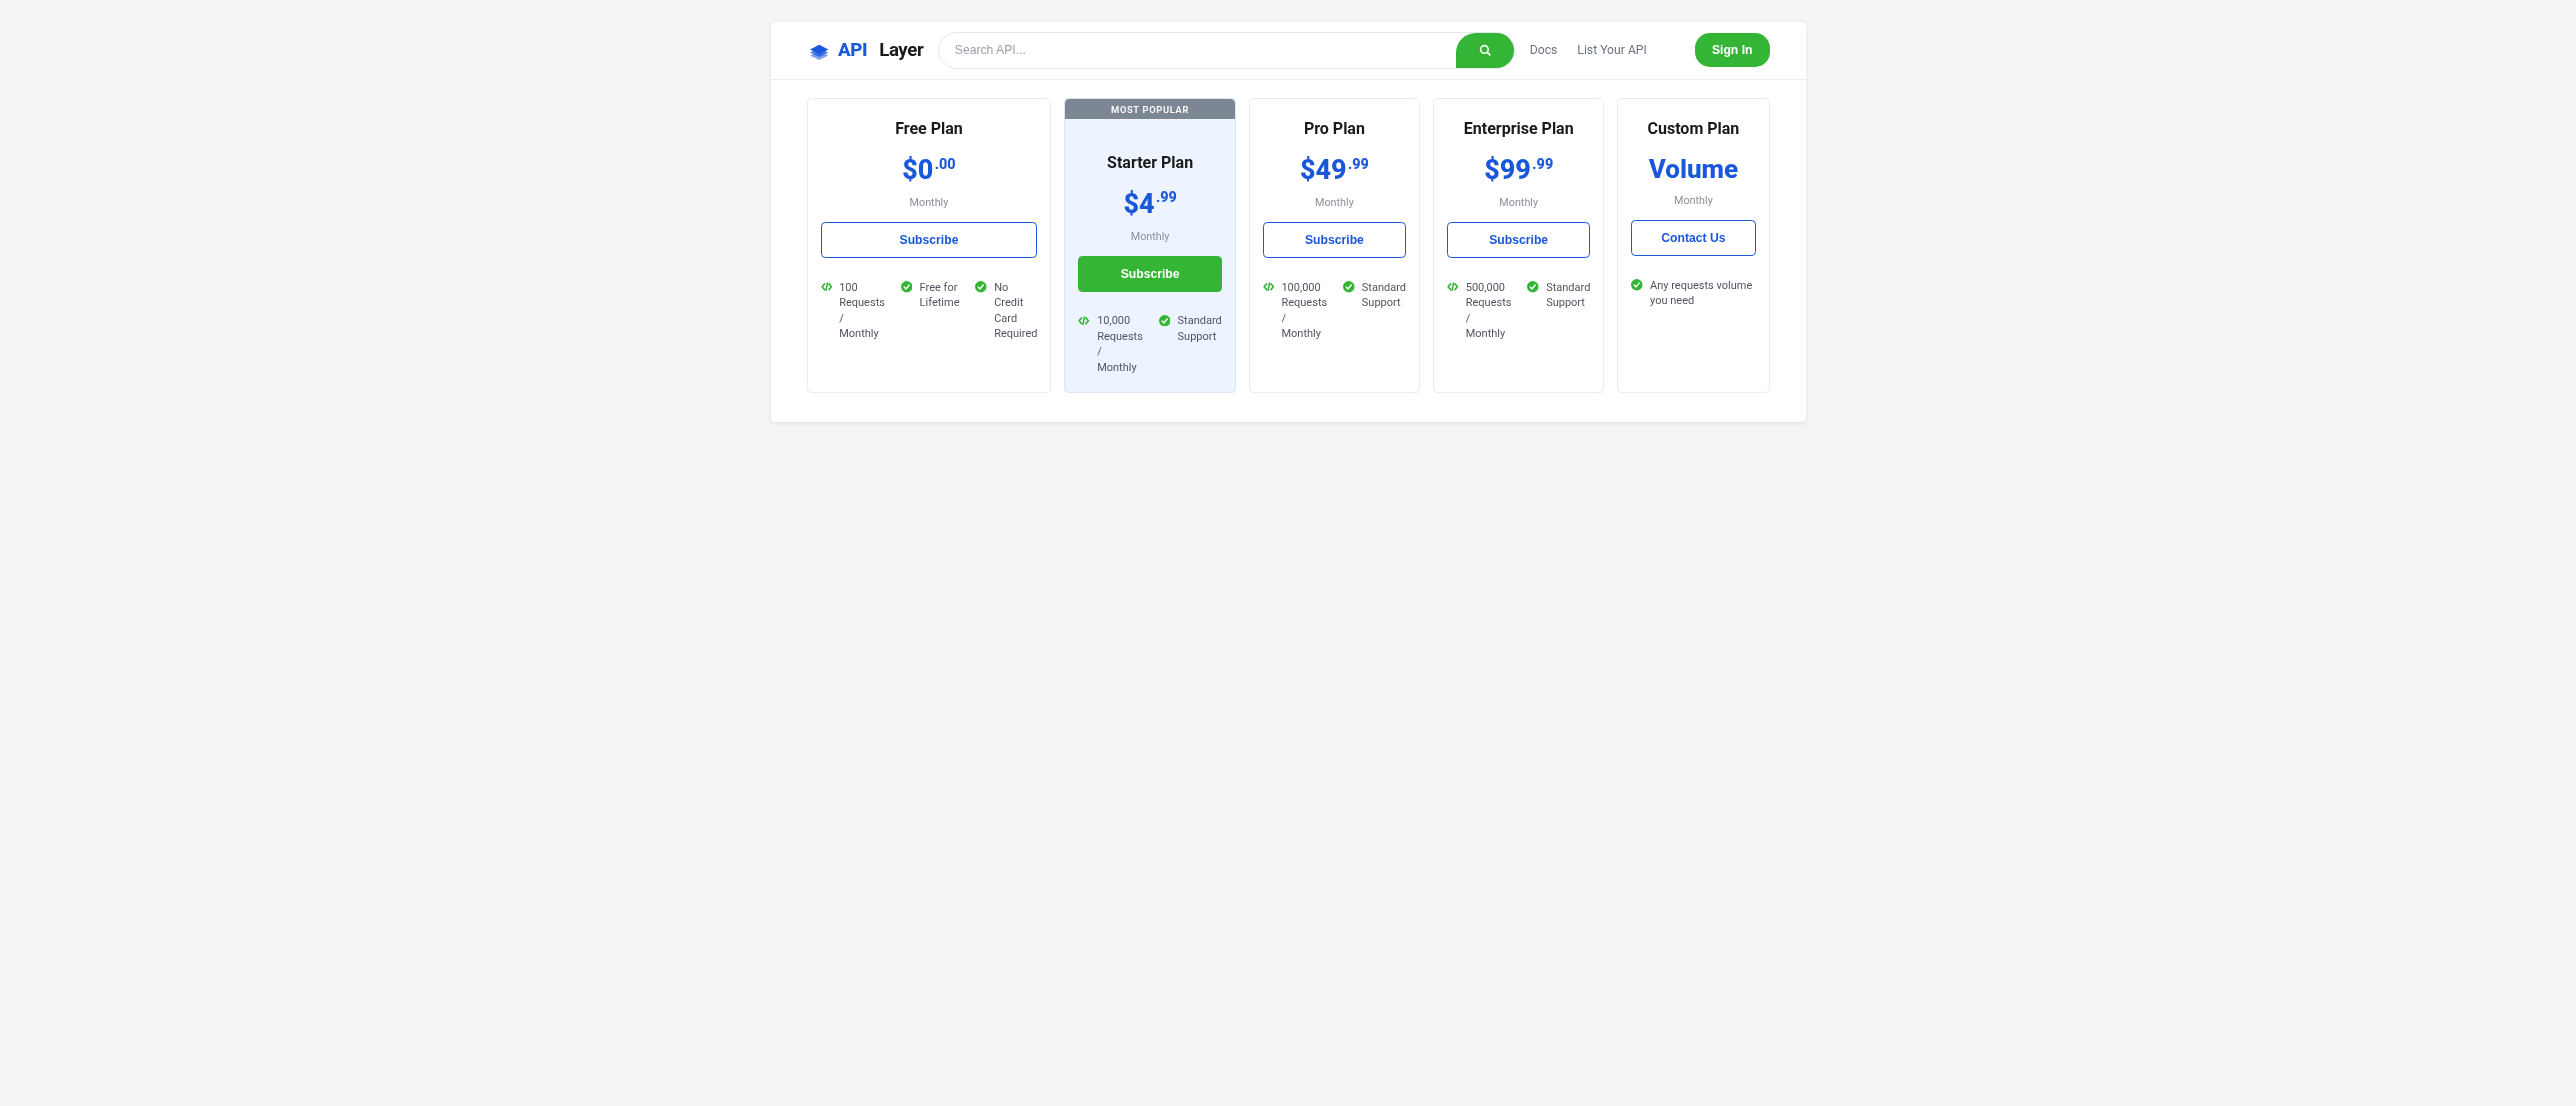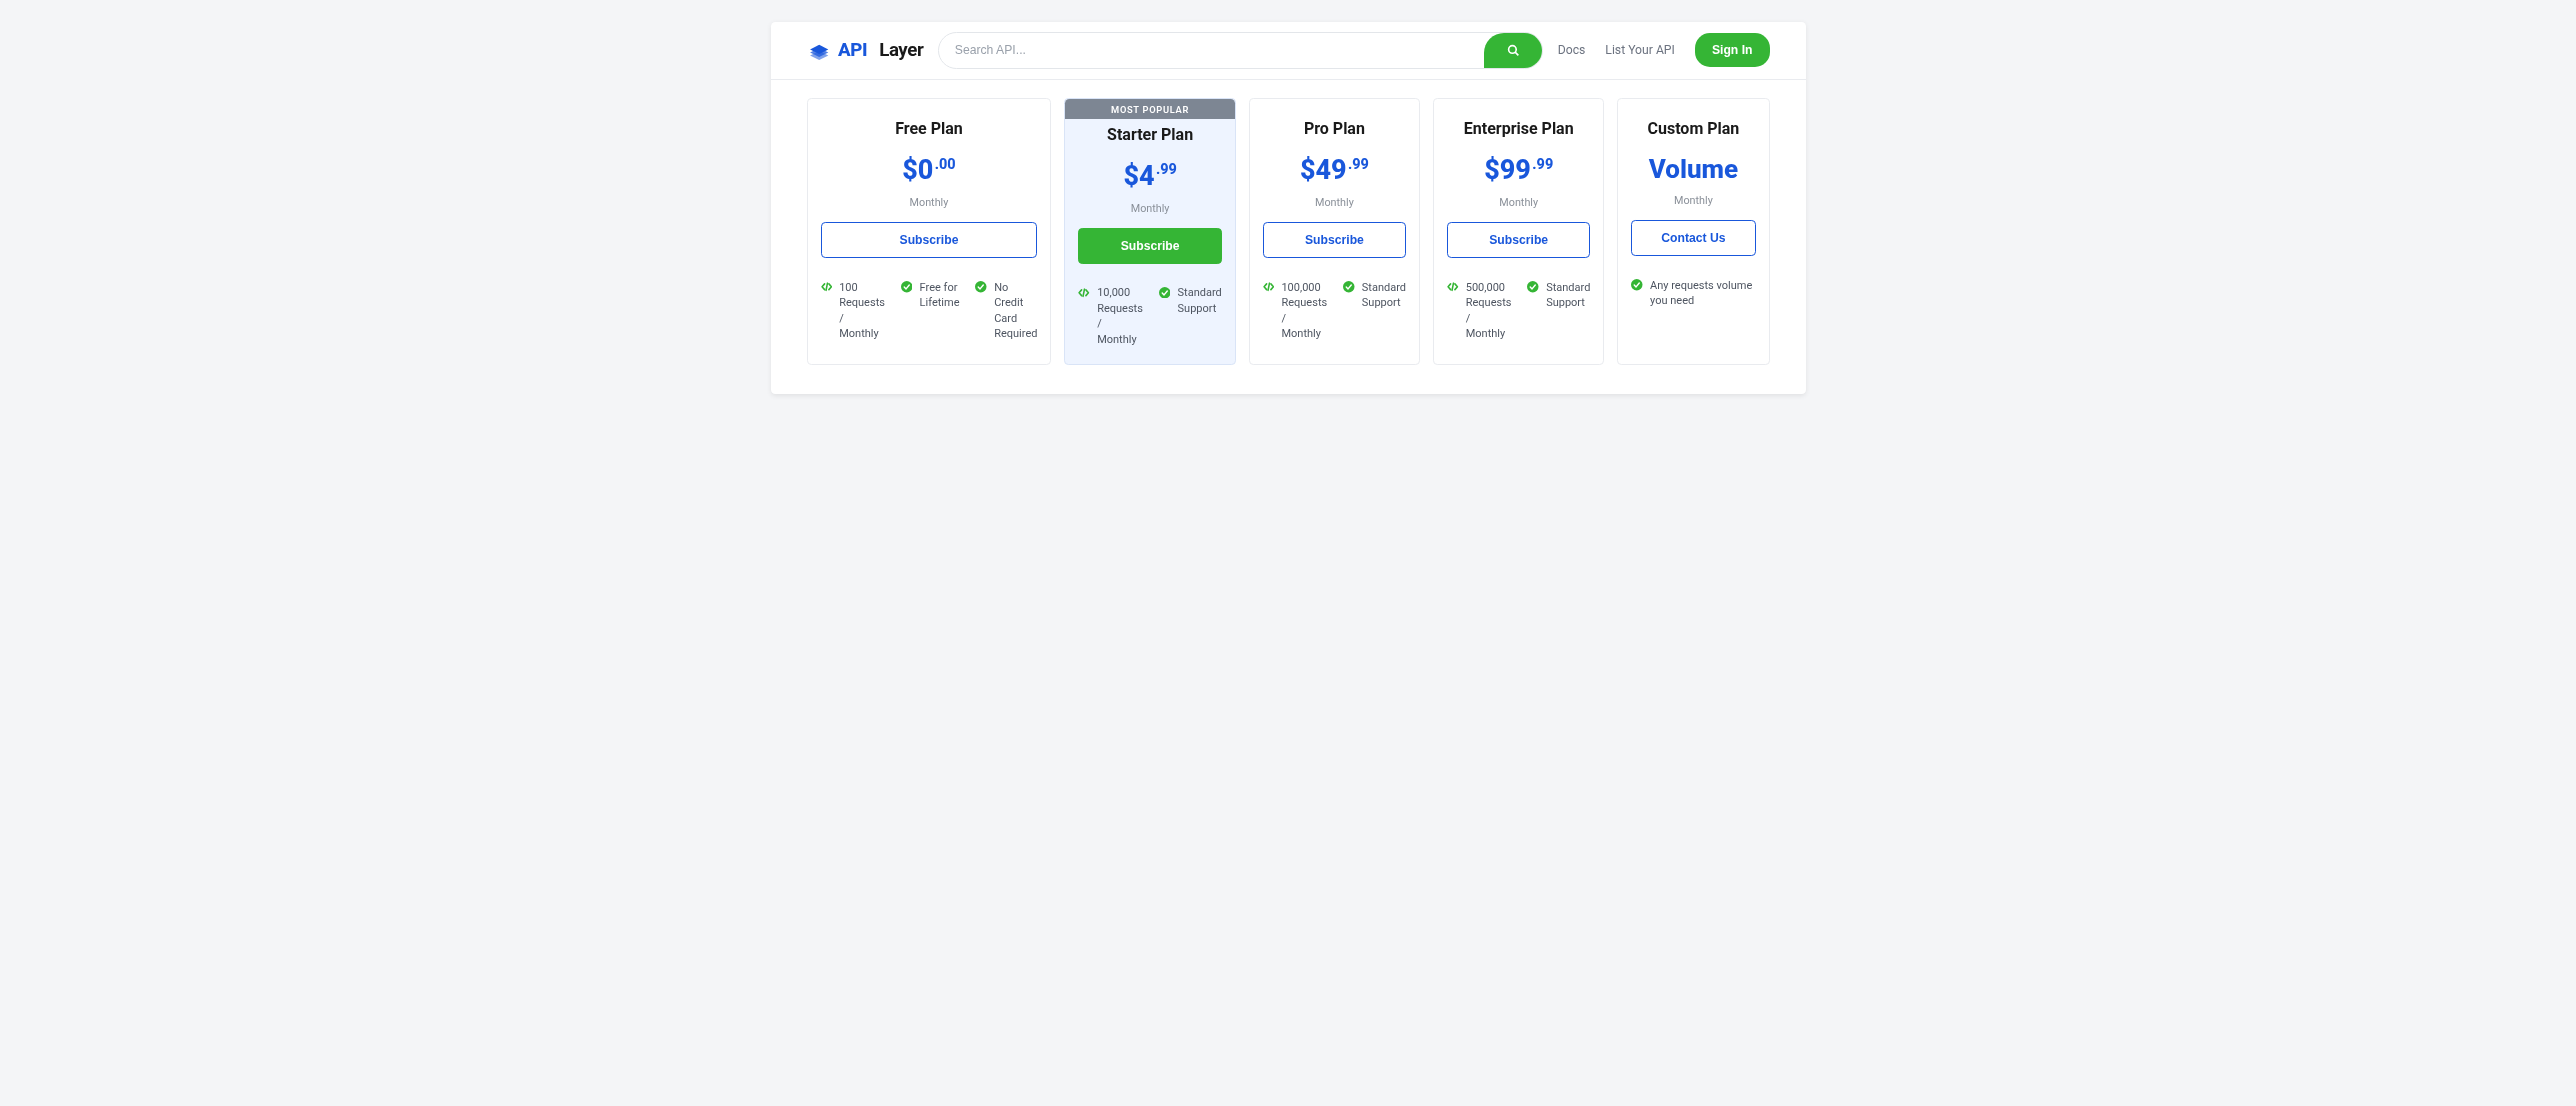--- a/index.html
+++ b/index.html
@@ -80,20 +80,21 @@
 }
 .sign-in-btn {
   background: #35b535;
   color: #fff;
   border: none;
   padding: 10px 17px;
   border-radius: 15px;
   font-size: 12.2px;
   font-weight: 600;
   cursor: pointer;
+  margin-left: 28px;
 }
 .pricing {
   display: flex;
   gap: 13px;
   padding: 18.7px 36px 29px;
 }
 .card {
   flex: 1;
   border: 0.7px solid #e9ebef;
   border-radius: 4.3px;
@@ -119,21 +120,21 @@
   border-top-right-radius: 4.3px;
   font-weight: 600;
 }
 .card-title {
   text-align: center;
   font-size: 16px;
   font-weight: 700;
   color: #1a1a1a;
   padding-top: 20px;
 }
-.card.popular .card-title { padding-top: 6px; }
+.card.popular .card-title { padding-top: 6px; margin-top: 28px; }
 .price {
   text-align: center;
   color: #1957db;
   font-weight: 800;
   font-size: 27px;
   margin-top: 16px;
   display: flex;
   justify-content: center;
   align-items: flex-start;
 }

